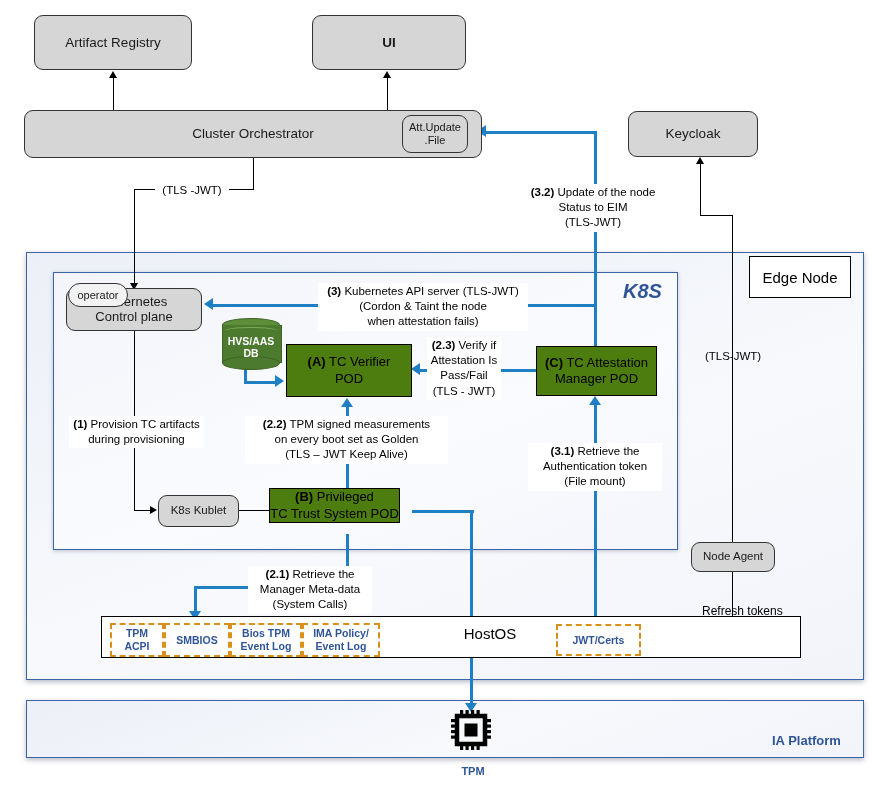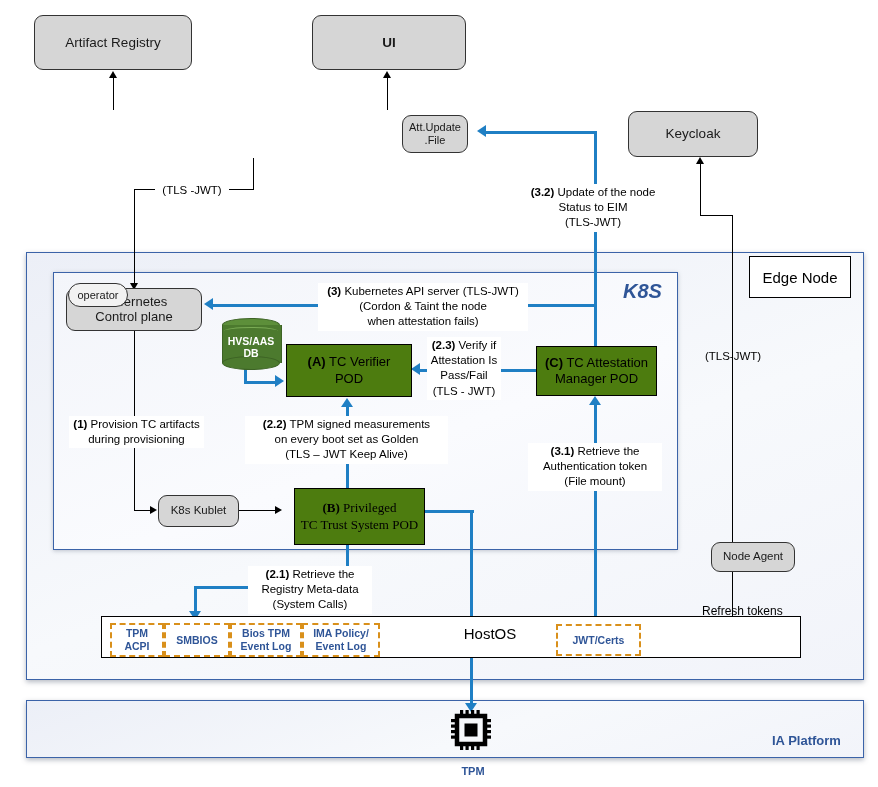--- a/index.html
+++ b/index.html
@@ -114,20 +114,23 @@
   <div class="container-label" style="left:772px;top:733px;font-size:13px;">IA Platform</div>
 
   <div class="abs gray-box" style="left:34px;top:15px;width:158px;height:55px;">
     <span>Artifact Registry</span>
   </div>
 
   <div class="abs gray-box bold" style="left:312px;top:15px;width:154px;height:55px;">
     <span>UI</span>
   </div>
 
+  <div class="abs gray-box" style="left:24px;top:110px;width:458px;height:48px;">
+    <span>Cluster Orchestrator</span>
+  </div>
 
   <div class="abs gray-box" style="left:402px;top:115px;width:66px;height:38px;font-size:11px;white-space:pre-line;z-index:7;">
     <span>Att.Update
 .File</span>
   </div>
 
   <div class="abs gray-box" style="left:628px;top:111px;width:130px;height:46px;">
     <span>Keycloak</span>
   </div>
 
@@ -156,32 +159,32 @@
     </span>
   </div>
 
   <div class="abs blue-box" style="left:536px;top:346px;width:121px;height:50px;">
     <span>
       <b>(C)</b><span> TC Attestation</span><br>
       <span>Manager POD</span>
     </span>
   </div>
 
-  <div class="abs blue-box" style="left:294px;top:488px;width:131px;height:57px;font-family:Liberation Serif, serif;">
+  <div class="abs blue-box" style="left:269px;top:488px;width:131px;height:35px;">
     <span>
       <b>(B)</b><span> Privileged</span><br>
       <span>TC Trust System POD</span>
     </span>
   </div>
 
   <div class="abs gray-box" style="left:158px;top:495px;width:81px;height:32px;font-size:11.5px;">
     <span>K8s Kublet</span>
   </div>
 
-  <div class="abs gray-box" style="left:691px;top:542px;width:84px;height:30px;font-size:11.5px;margin-left:20px;">
+  <div class="abs gray-box" style="left:691px;top:542px;width:84px;height:30px;font-size:11.5px;">
     <span>Node Agent</span>
   </div>
 
   <div class="abs" style="left:101px;top:616px;width:700px;height:42px;background:#fff;border:1.5px solid #000;z-index:6;"></div>
   <div class="abs" style="left:430px;top:625px;width:120px;text-align:center;font-size:15px;z-index:8;">
     <span>HostOS</span>
   </div>
 
   <div class="chip" style="left:110px;top:623px;width:50px;height:30px;white-space:pre-line;">
     <span>TPM
@@ -318,21 +321,21 @@
     <span>Authentication token</span><br>
     <span>(File mount)</span>
   </div>
 
   <div class="ln blu v" style="left:346px;top:534px;height:53px;"></div>
   <div class="ln blu h" style="left:194px;top:586px;width:154px;"></div>
   <div class="ln blu v" style="left:194px;top:586px;height:28px;"></div>
   <div class="ah down blu" style="left:189px;top:611px;"></div>
   <div class="cap" style="left:248px;top:566px;width:124px;">
     <b>(2.1)</b><span> Retrieve the</span><br>
-    <span>Registry Meta-data</span><br>
+    <span>Manager Meta-data</span><br>
     <span>(System Calls)</span>
   </div>
 
   <div class="ln blu h" style="left:412px;top:510px;width:62px;"></div>
   <div class="ln blu v" style="left:470px;top:510px;height:197px;"></div>
   <div class="ah down blu" style="left:465px;top:703px;"></div>
 
 </div>
 
 </body></html>

